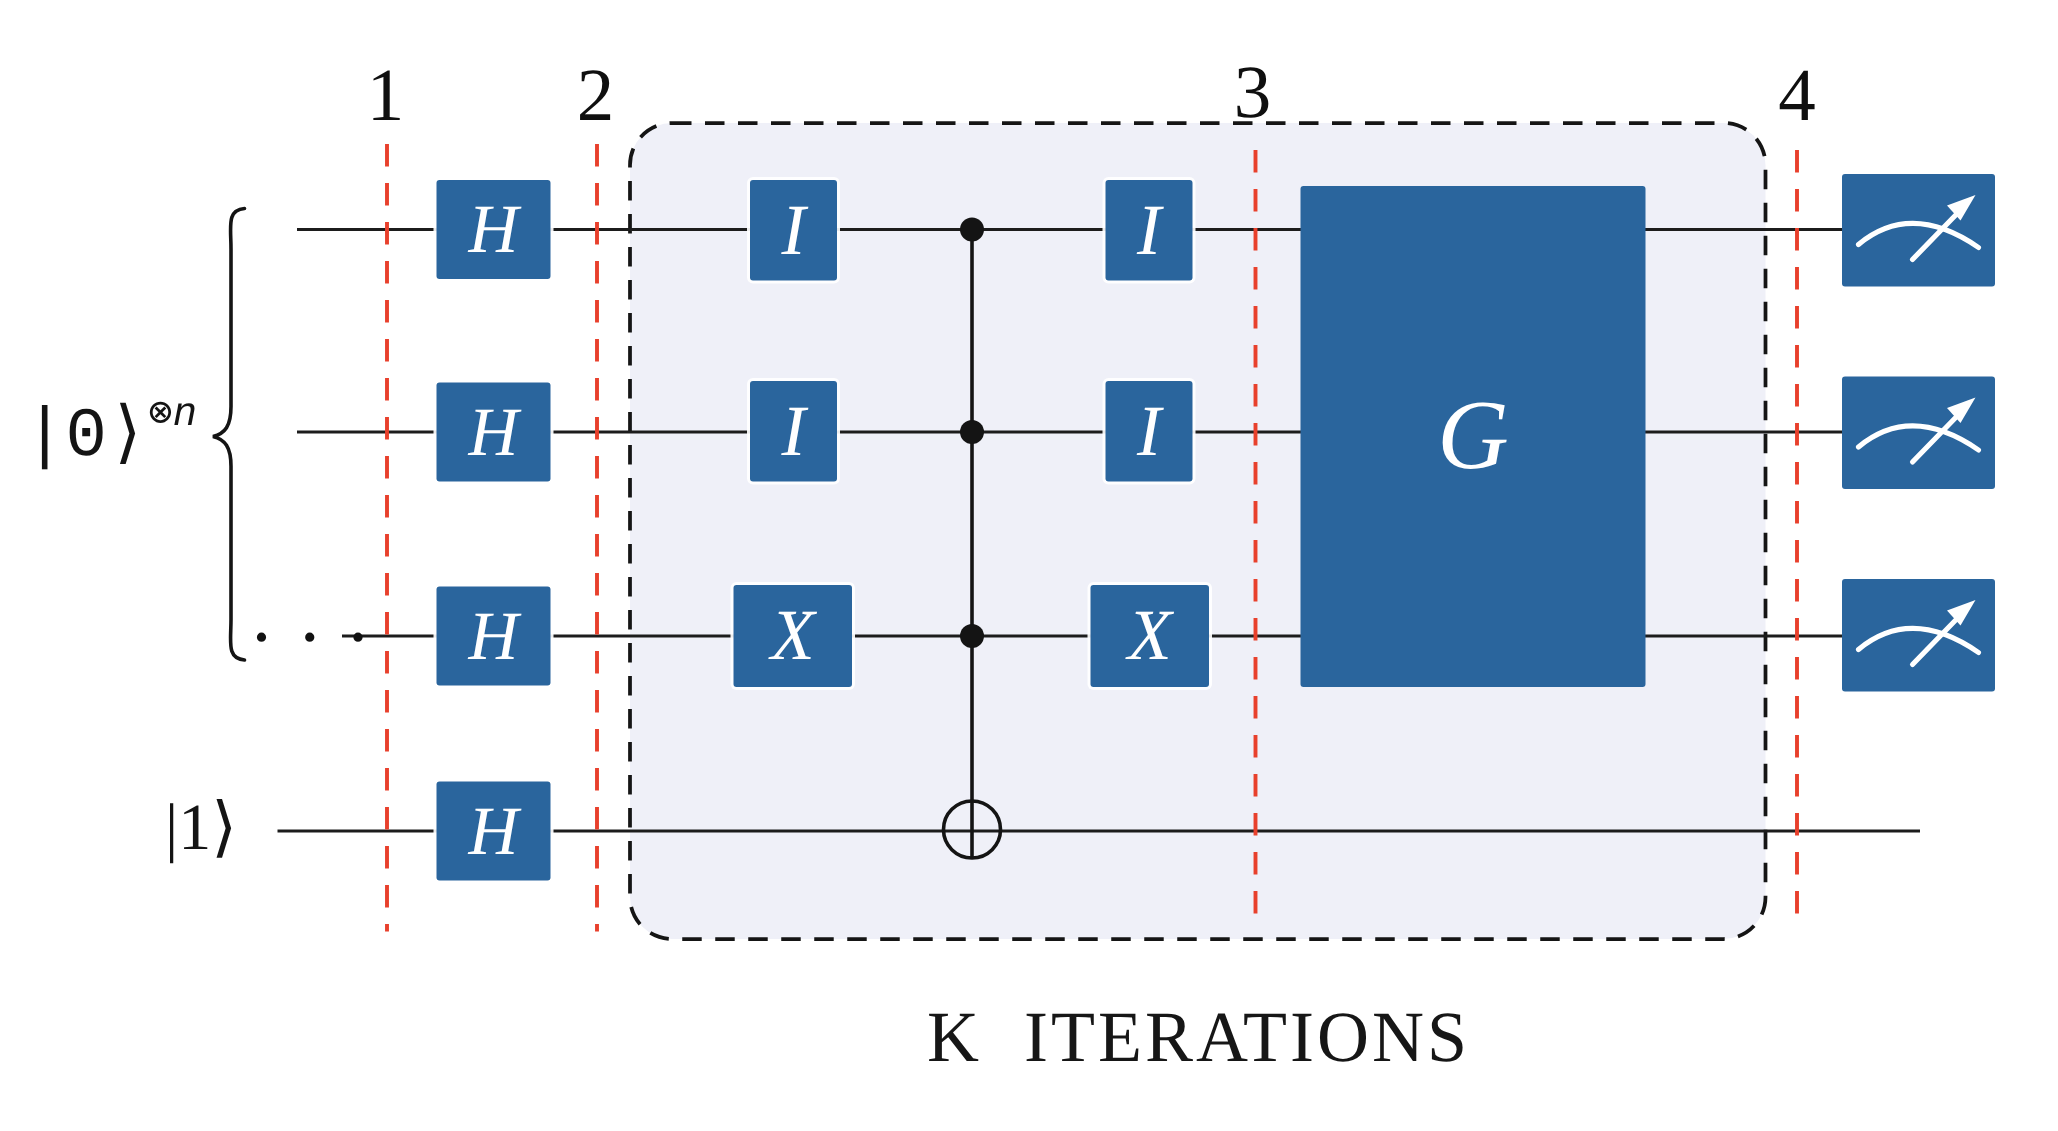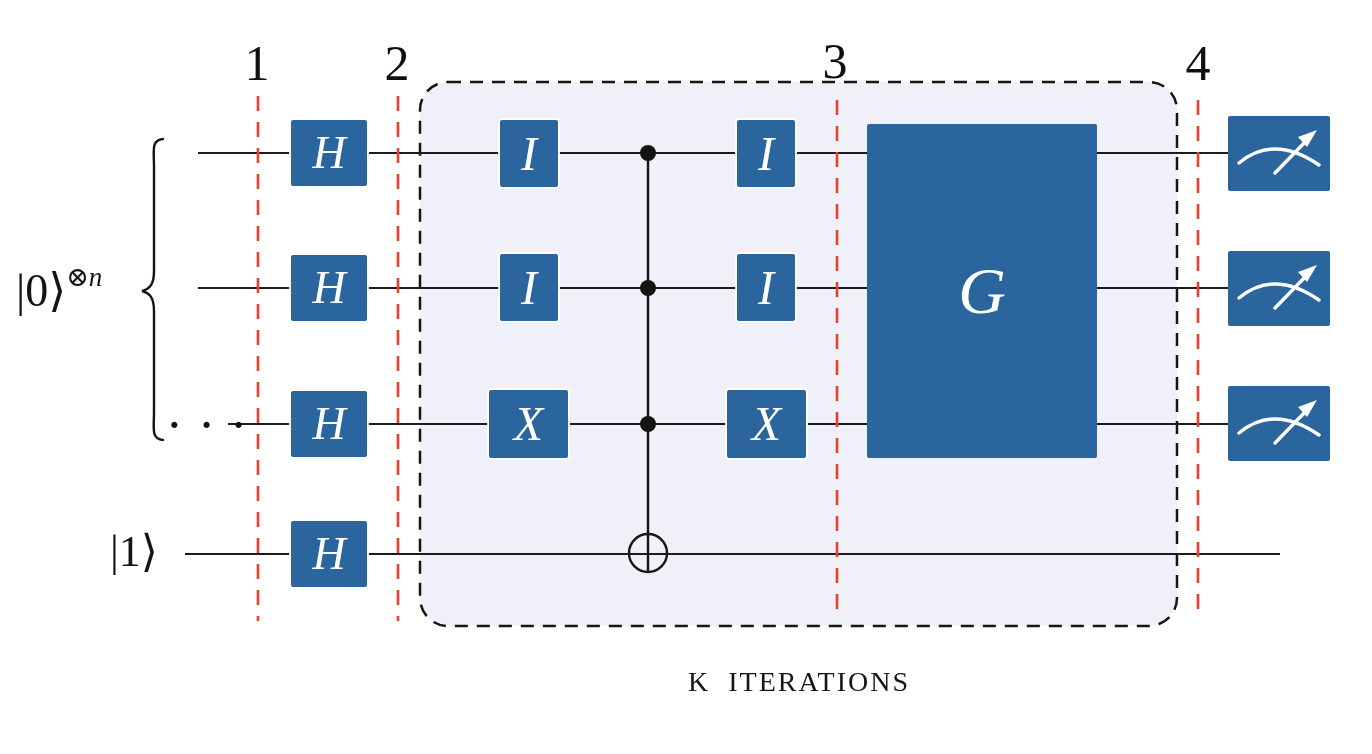--- a/index.html
+++ b/index.html
@@ -34,21 +34,21 @@
   .ket .tensor{font-size:27px;position:relative;top:-20px;font-style:italic;}
   .ket-bottom{position:absolute;font-size:44px;line-height:1.1;color:#141414;}
 
   .ellipsis{
     position:absolute;font-size:38px;font-weight:bold;letter-spacing:5px;
     color:#111;line-height:1;
   }
 
   .caption{
     position:absolute;transform:translateX(-50%);
-    font-size:28px;letter-spacing:2px;white-space:pre;color:#161616;line-height:1;
+    font-size:48px;letter-spacing:2px;white-space:pre;color:#161616;line-height:1;
   }
 </style>
 </head>
 <body>
 
 <div class="canvas">
 
   <svg class="layer" viewBox="0 0 1372 754">
 
     <rect x="420" y="82" width="757" height="544" rx="28" ry="28" fill="#eff0f8" stroke="#151515" stroke-width="2.5" stroke-dasharray="13 9"></rect>
@@ -71,21 +71,21 @@
     <circle cx="648" cy="288" r="8" fill="#141414"></circle>
     <circle cx="648" cy="424" r="8" fill="#141414"></circle>
     <circle cx="648" cy="553" r="19" fill="none" stroke="#141414" stroke-width="2.4"></circle>
   </svg>
 
   <div class="barrier-label" style="left:257px;top:38px;">1</div>
   <div class="barrier-label" style="left:397px;top:38px;">2</div>
   <div class="barrier-label" style="left:835px;top:36px;">3</div>
   <div class="barrier-label" style="left:1198px;top:38px;">4</div>
 
-  <div class="ket" style="left:16px;top:266px;">
+  <div class="ket" style="left:16px;top:266px;font-family:Liberation Mono, monospace;">
     <span>|0⟩</span><span class="tensor">⊗n</span>
   </div>
   <div class="ellipsis" style="left:168px;top:406px;">· · ·</div>
   <div class="ket-bottom" style="left:110px;top:528px;">|1⟩</div>
 
   <div class="gate h" style="left:291px;top:120px;">H</div>
   <div class="gate h" style="left:291px;top:255px;">H</div>
   <div class="gate h" style="left:291px;top:391px;">H</div>
   <div class="gate h" style="left:291px;top:521px;">H</div>
 

